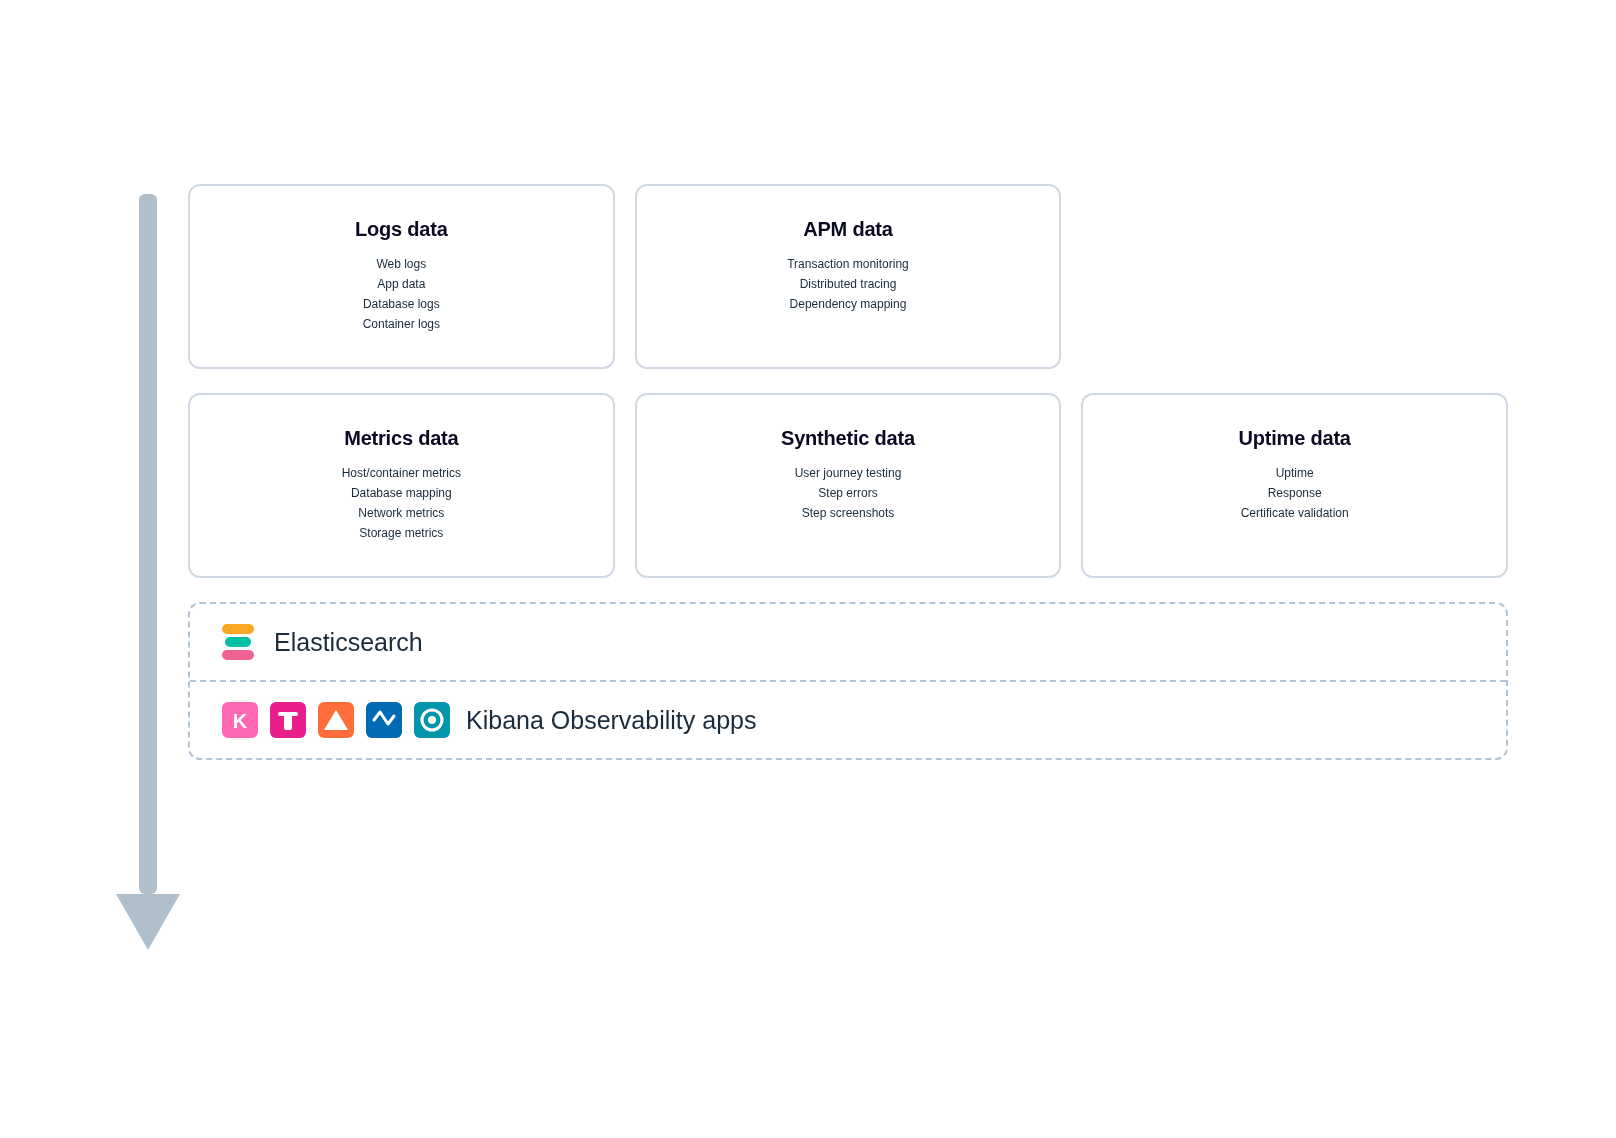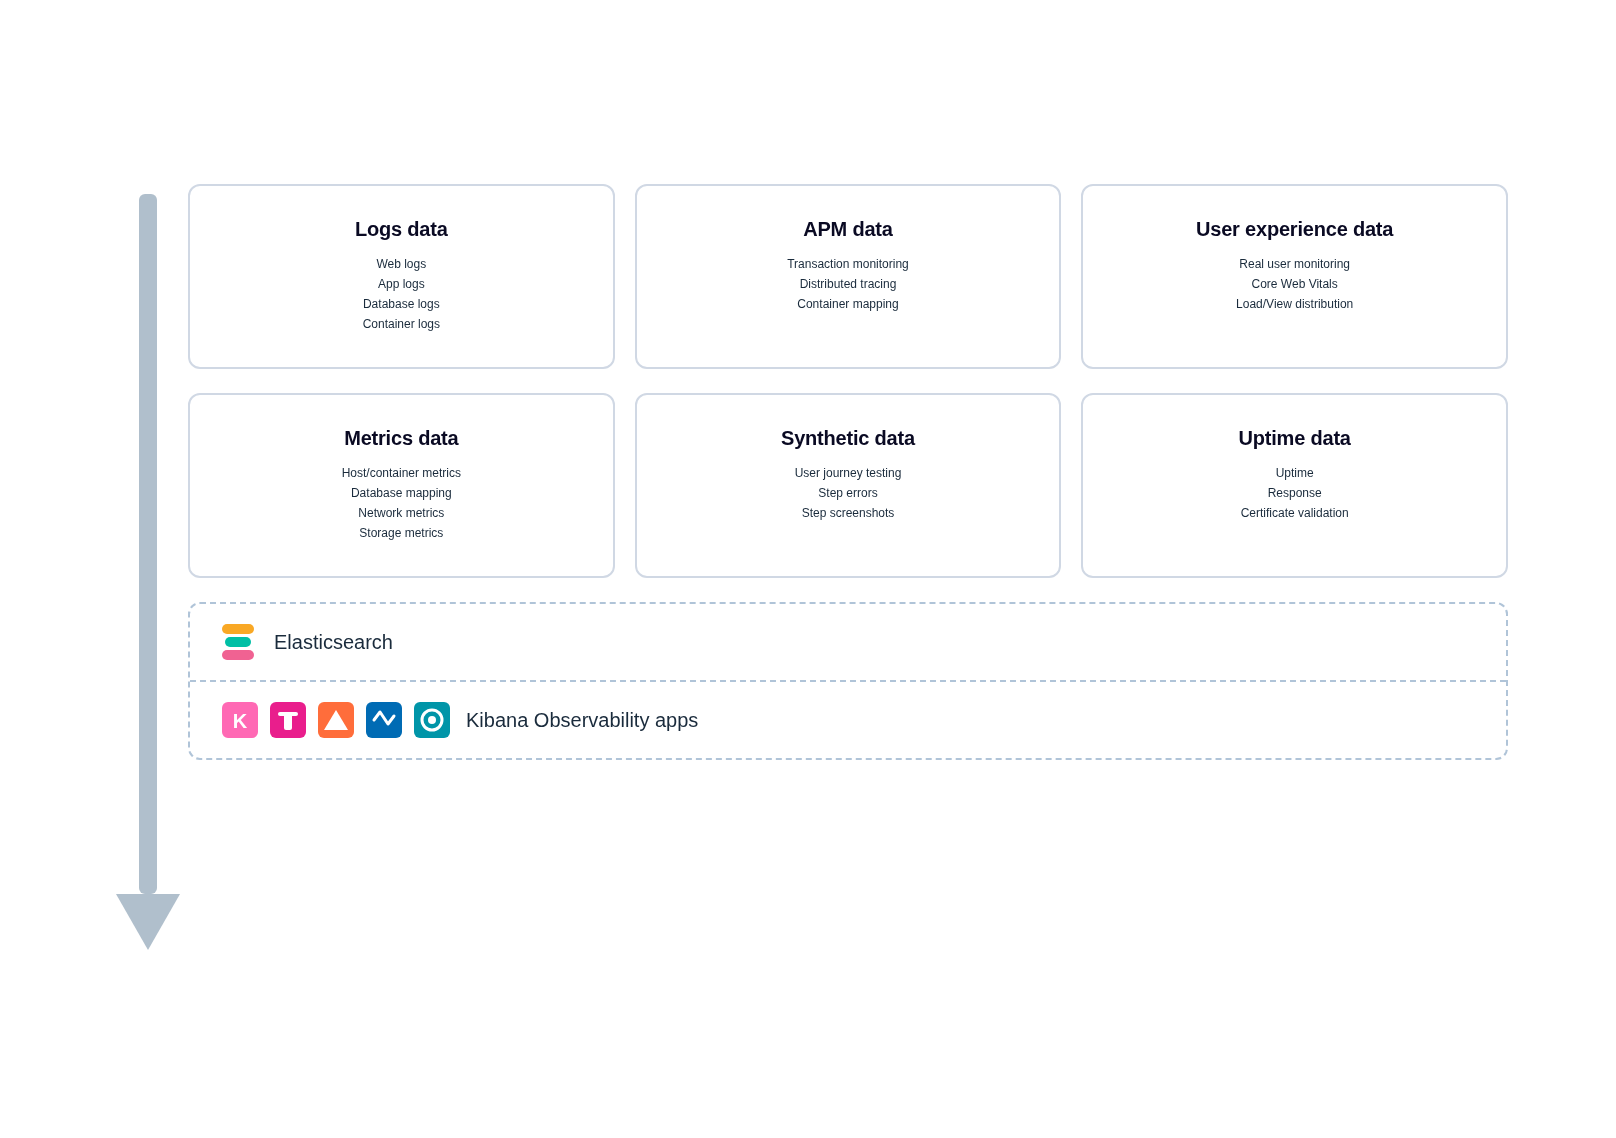--- a/index.html
+++ b/index.html
@@ -94,21 +94,21 @@
     }
 
     .kibana-row {
       display: flex;
       align-items: center;
       padding: 20px 32px;
       gap: 16px;
     }
 
     .row-label {
-      font-size: 20px;
+      font-size: 25px;
       color: #1a2b3c;
       font-weight: 400;
     }
 
     .kibana-icons {
       display: flex;
       align-items: center;
       gap: 12px;
     }
   </style>
@@ -124,39 +124,31 @@
     </svg>
   </div>
 
   <div class="content-column">
 
     <div class="data-grid" id="grid-row-0">
         <div class="data-card">
           <div class="card-title">Logs data</div>
           <div class="card-items">
             <div class="card-item">Web logs</div>
-            <div class="card-item">App logs</div>
+            <div class="card-item">App data</div>
             <div class="card-item">Database logs</div>
             <div class="card-item">Container logs</div>
           </div>
         </div>
         <div class="data-card">
           <div class="card-title">APM data</div>
           <div class="card-items">
             <div class="card-item">Transaction monitoring</div>
             <div class="card-item">Distributed tracing</div>
-            <div class="card-item">Container mapping</div>
-          </div>
-        </div>
-        <div class="data-card">
-          <div class="card-title">User experience data</div>
-          <div class="card-items">
-            <div class="card-item">Real user monitoring</div>
-            <div class="card-item">Core Web Vitals</div>
-            <div class="card-item">Load/View distribution</div>
+            <div class="card-item">Dependency mapping</div>
           </div>
         </div>
       </div>
     <div class="data-grid" id="grid-row-1">
         <div class="data-card">
           <div class="card-title">Metrics data</div>
           <div class="card-items">
             <div class="card-item">Host/container metrics</div>
             <div class="card-item">Database mapping</div>
             <div class="card-item">Network metrics</div>

